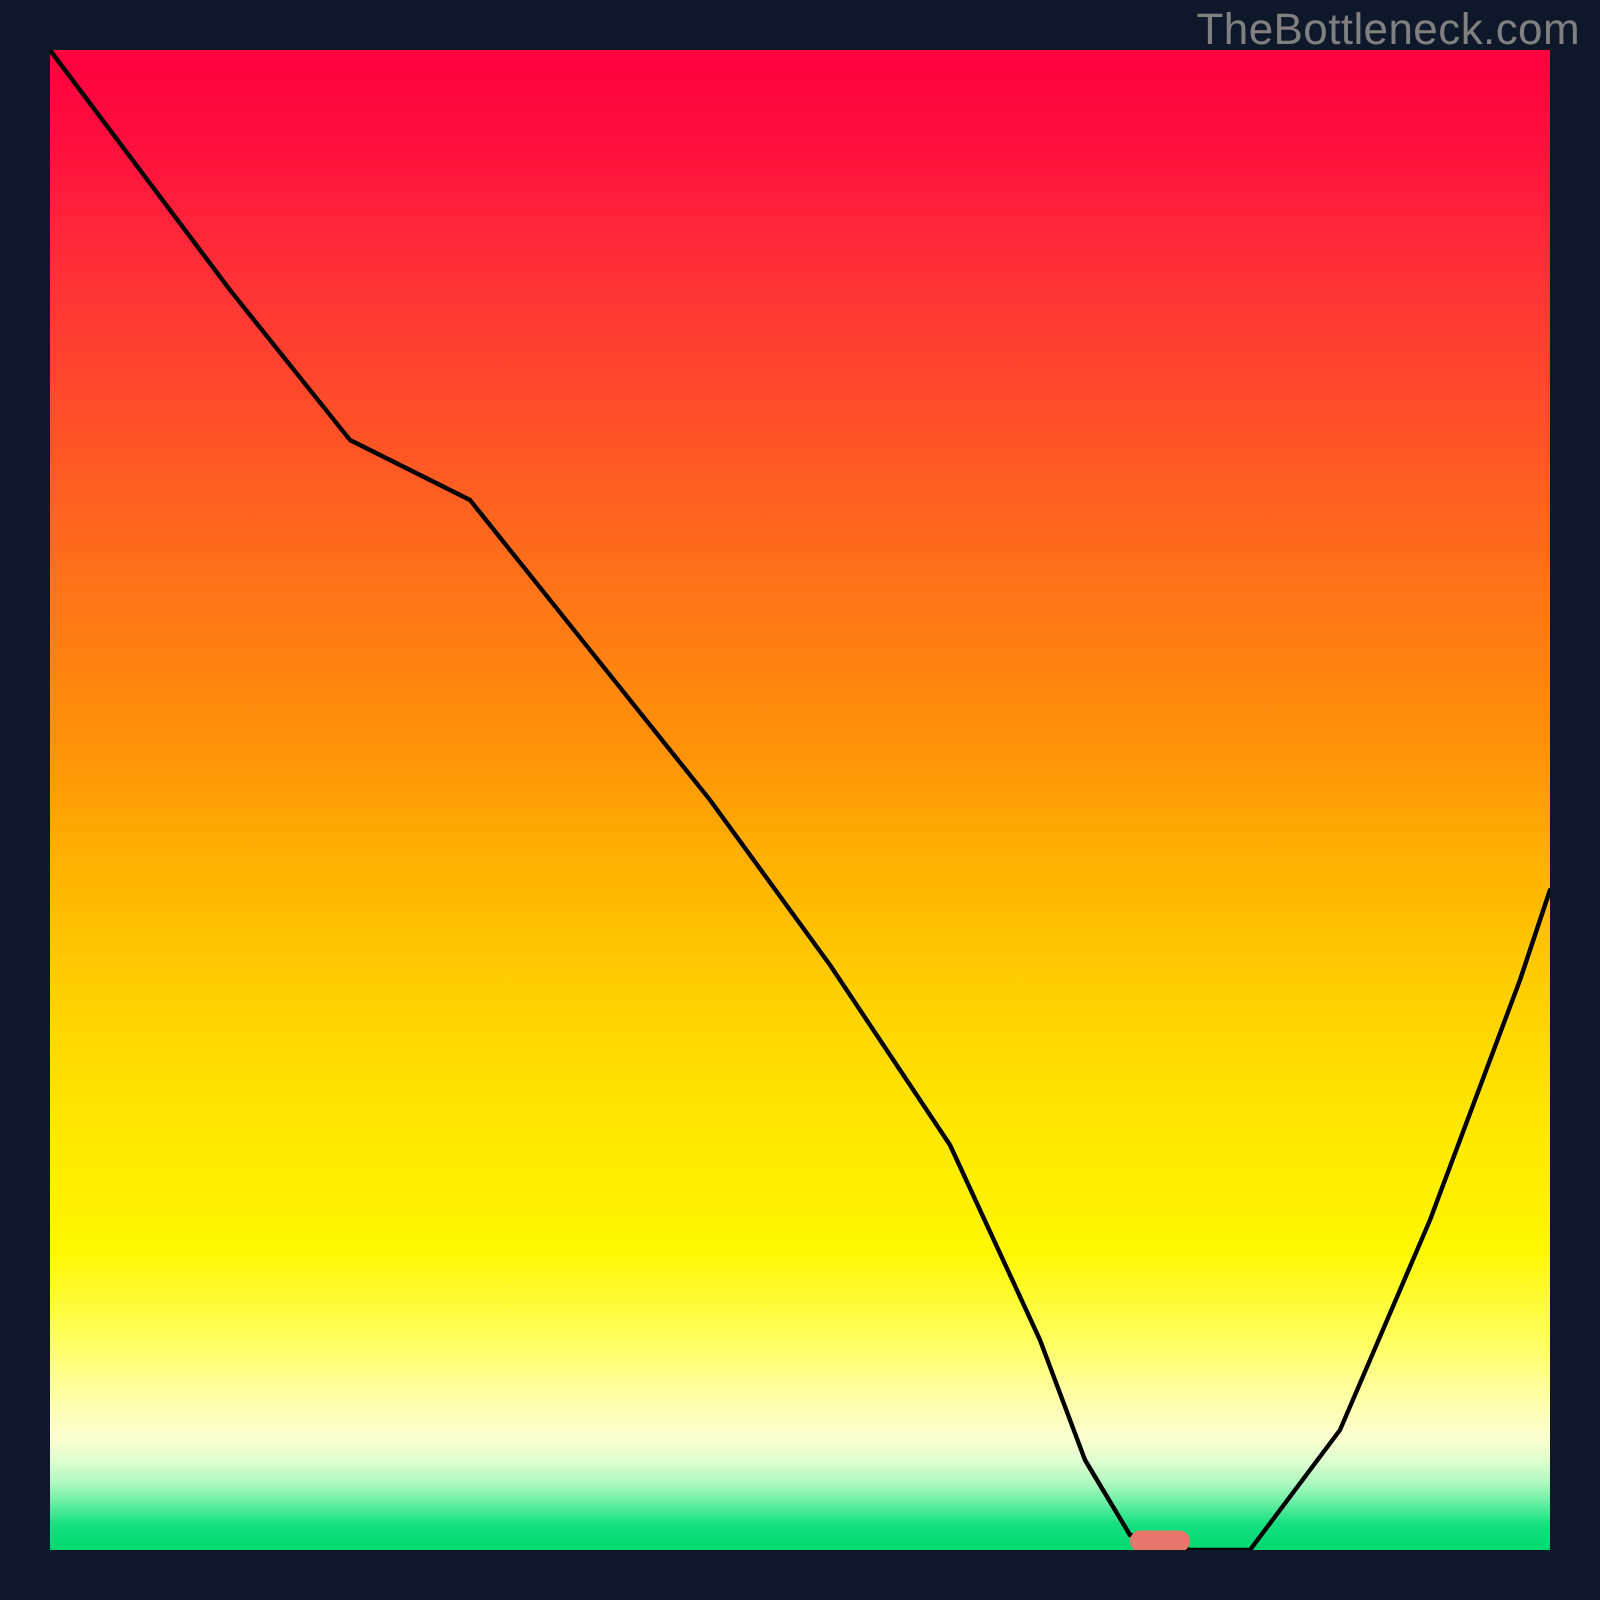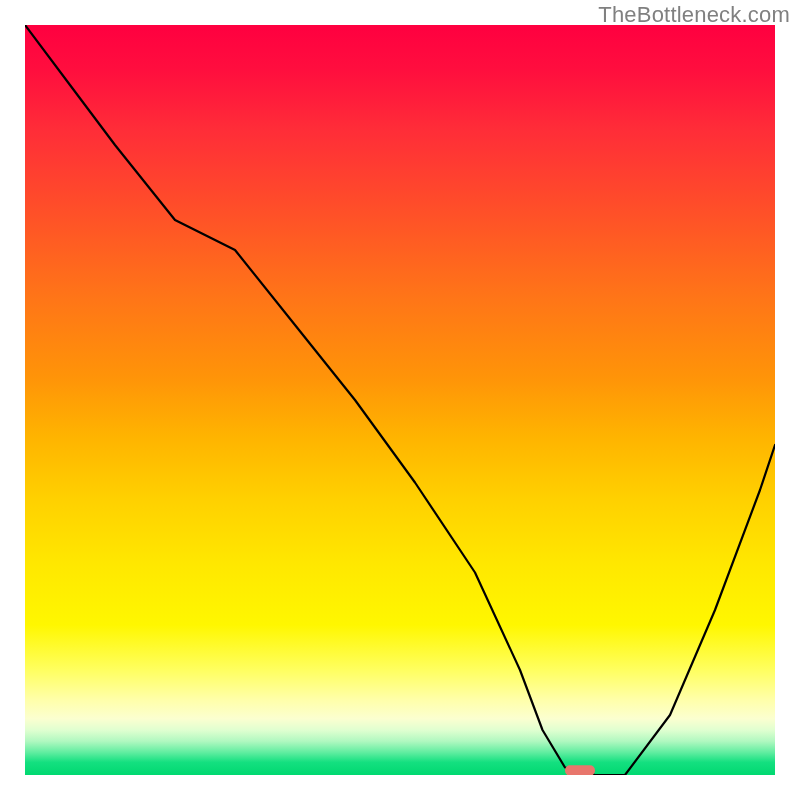--- a/index.html
+++ b/index.html
@@ -8,21 +8,21 @@
     width: 800px;
     height: 800px;
     background: #000000;
     overflow: hidden;
     font-family: Arial, Helvetica, sans-serif;
   }
   .frame {
     position: relative;
     width: 800px;
     height: 800px;
-    background: #ffffff;
+    background: #0f172a;
   }
   .watermark {
     position: absolute;
     top: 2px;
     right: 10px;
     color: #808080;
     font-size: 22px;
     font-weight: 500;
     letter-spacing: 0.2px;
     z-index: 5;

